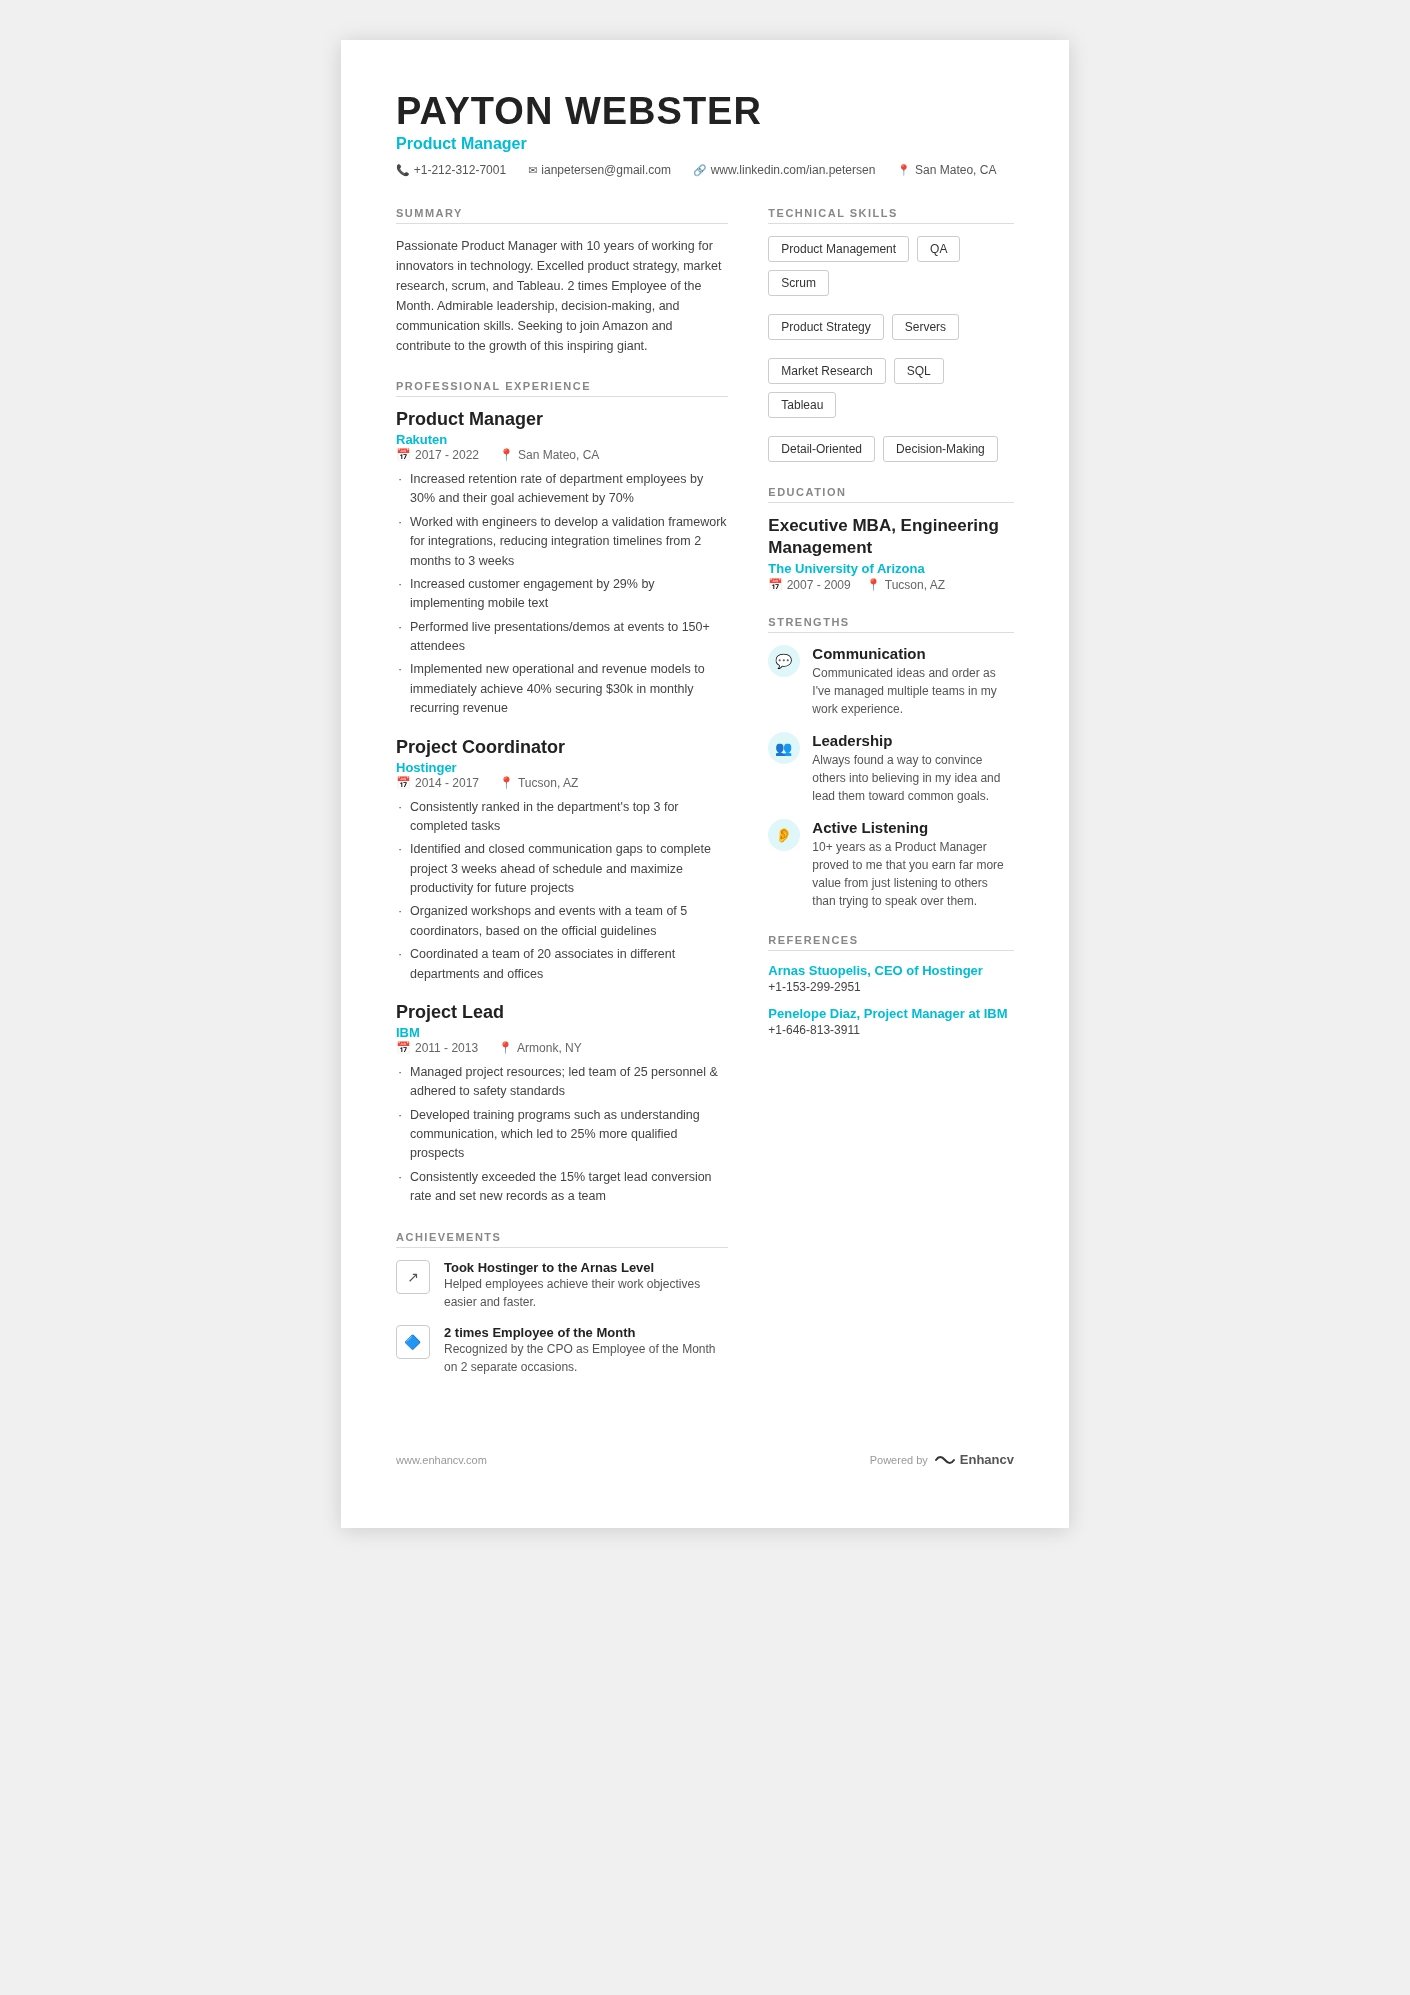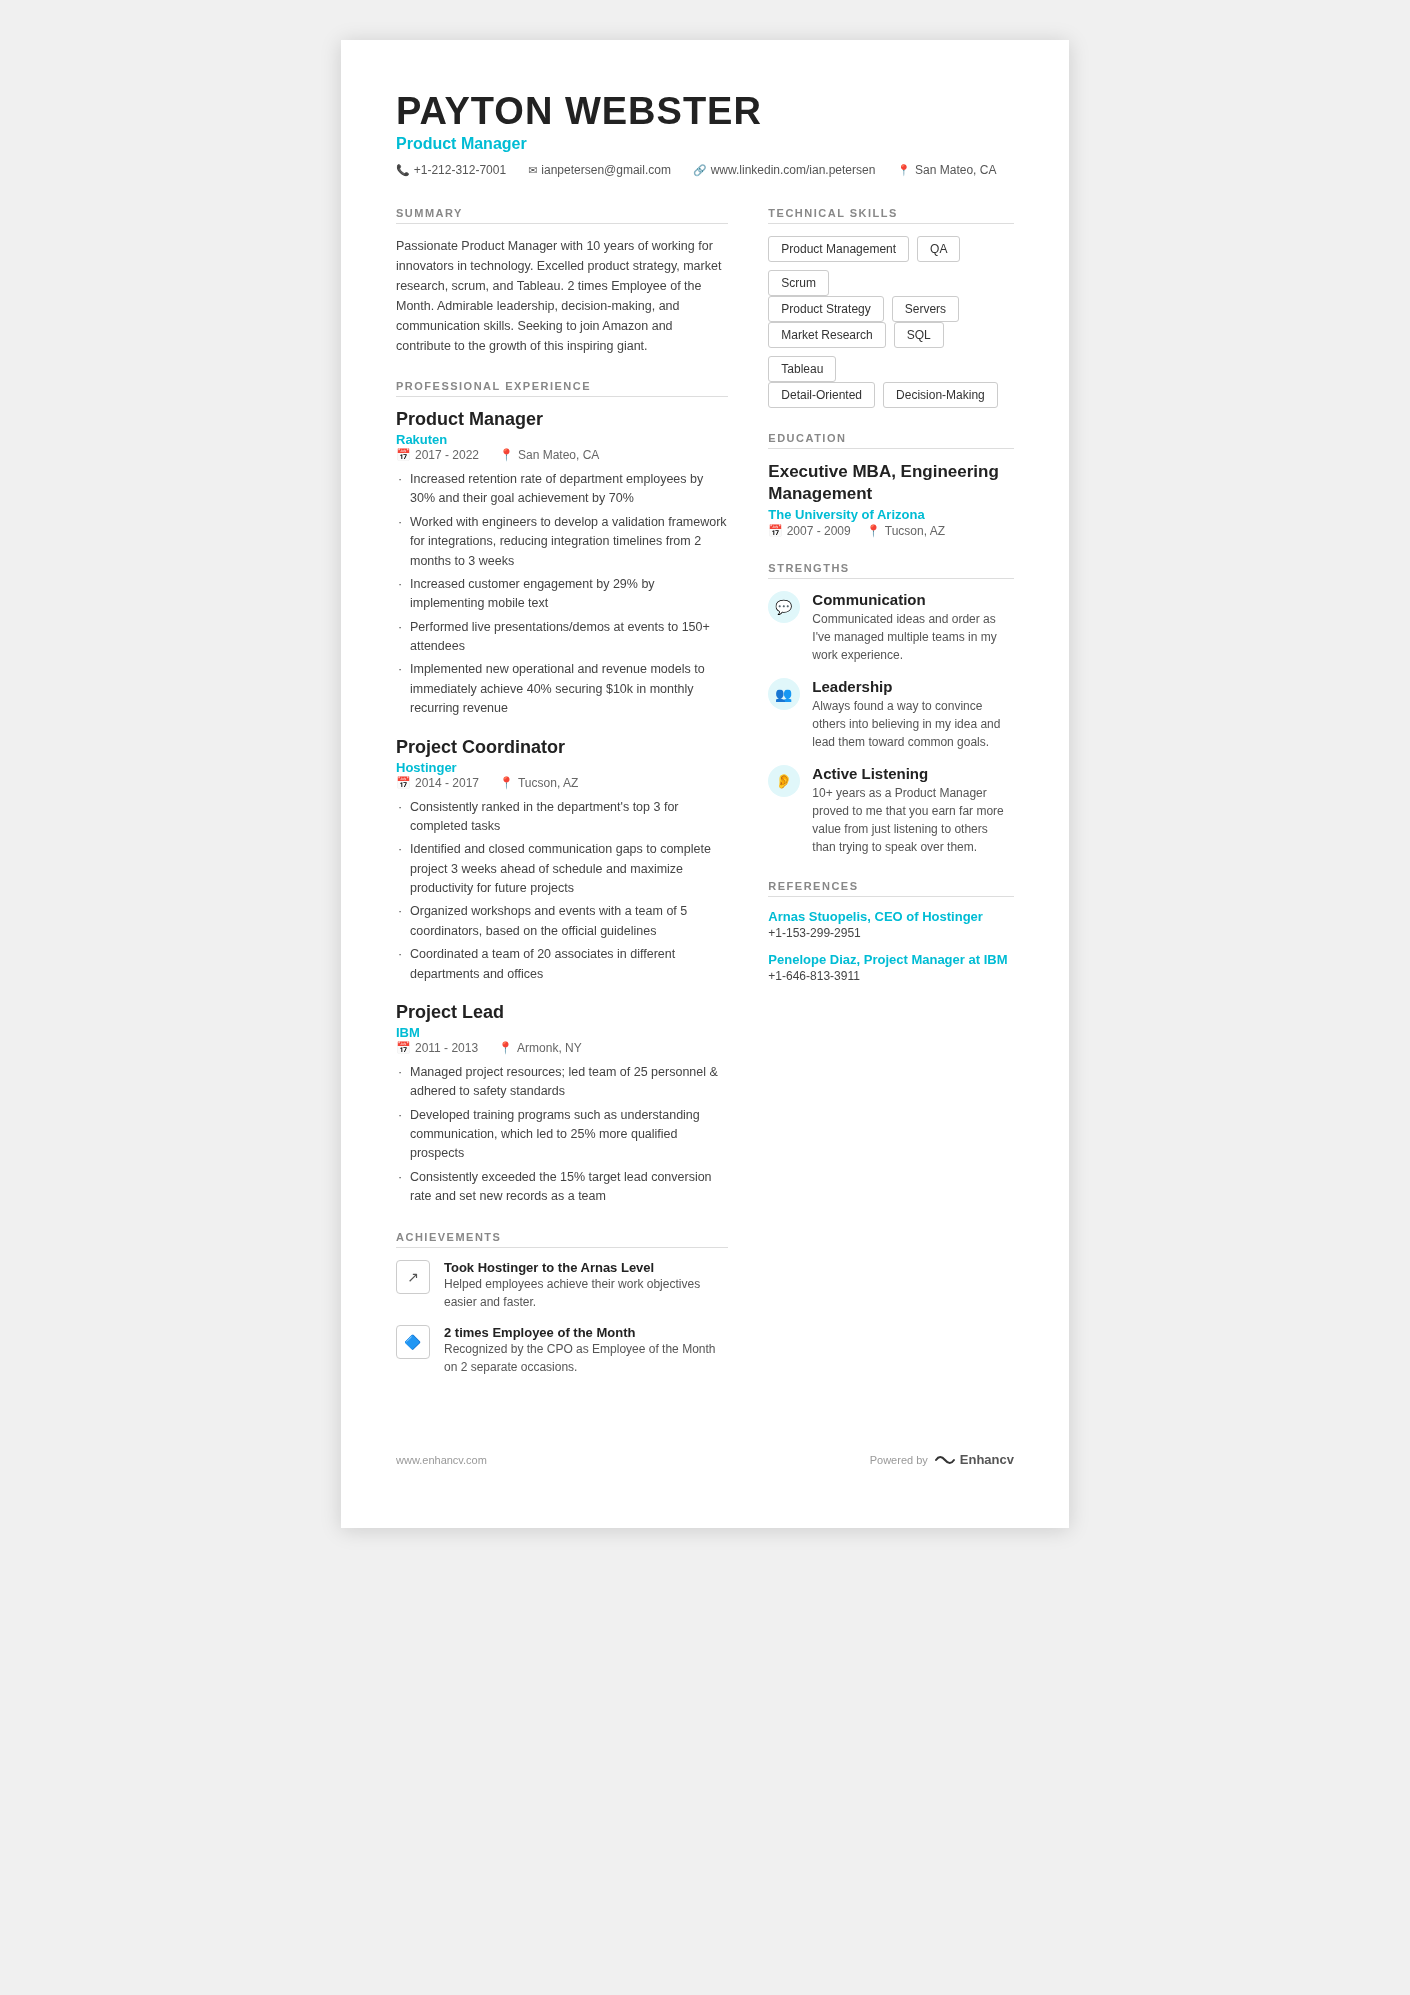--- a/index.html
+++ b/index.html
@@ -116,21 +116,21 @@
       position: absolute;
       left: 2px;
       color: #444;
     }
     .job-block {
       margin-bottom: 18px;
     }
     .skills-grid {
       display: flex;
       flex-direction: column;
-      gap: 0;
+      gap: 18px;
     }
     .skills-row {
       display: flex;
       gap: 8px;
       flex-wrap: wrap;
     }
     .skill-tag {
       border: 1.5px solid #ccc;
       border-radius: 3px;
       padding: 5px 12px;
@@ -305,21 +305,21 @@
             <div class="job-meta-item">
               <span>📍</span>
               <span>San Mateo, CA</span>
             </div>
           </div>
           <ul class="bullet-list">
             <li>Increased retention rate of department employees by 30% and their goal achievement by 70%</li>
             <li>Worked with engineers to develop a validation framework for integrations, reducing integration timelines from 2 months to 3 weeks</li>
             <li>Increased customer engagement by 29% by implementing mobile text</li>
             <li>Performed live presentations/demos at events to 150+ attendees</li>
-            <li>Implemented new operational and revenue models to immediately achieve 40% securing $10k in monthly recurring revenue</li>
+            <li>Implemented new operational and revenue models to immediately achieve 40% securing $30k in monthly recurring revenue</li>
           </ul>
         </div>
 
         <div class="job-block">
           <div class="job-title">Project Coordinator</div>
           <div class="job-company">Hostinger</div>
           <div class="job-meta">
             <div class="job-meta-item">
               <span>📅</span>
               <span>2014 - 2017</span>

